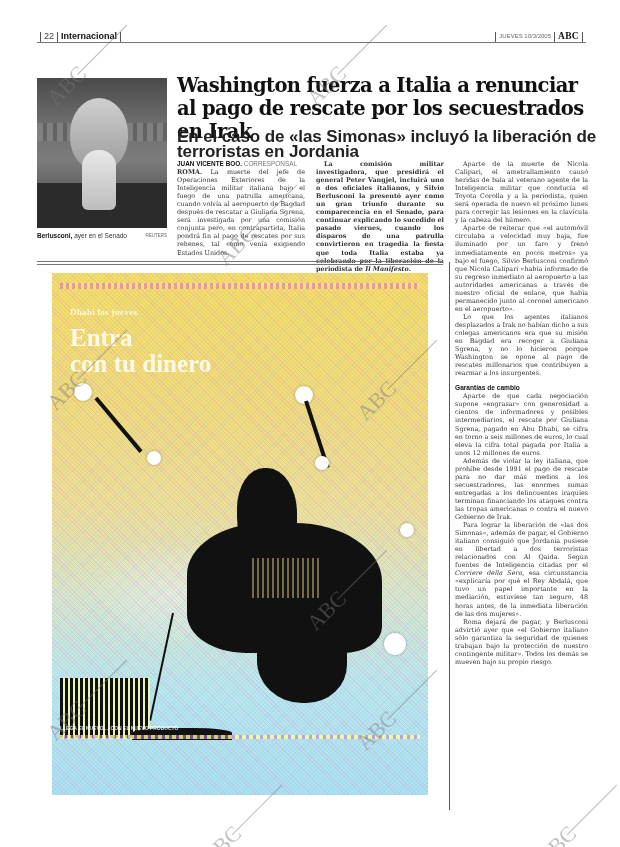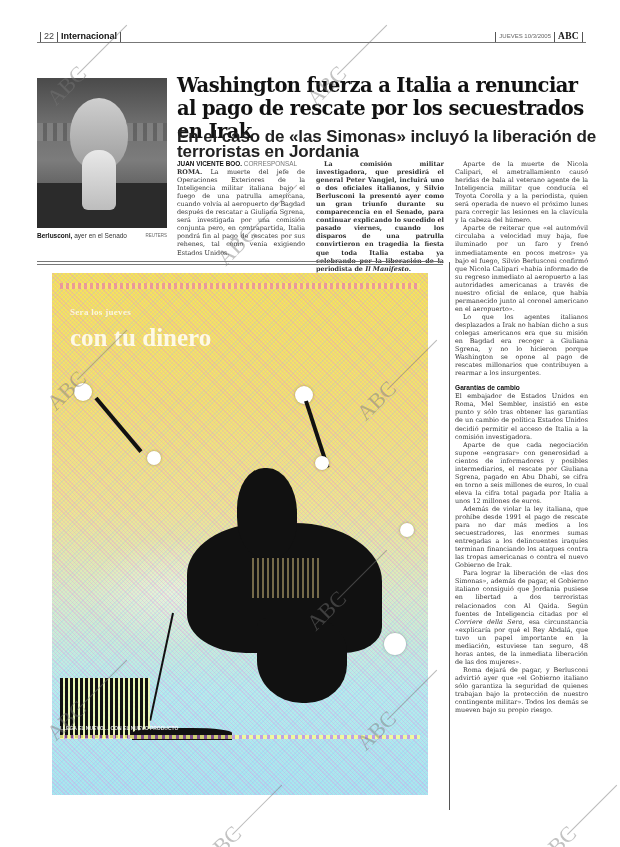--- a/index.html
+++ b/index.html
@@ -112,34 +112,34 @@
 
 <div class="col col2">
   <p><span>La comisión militar investigadora, que presidirá el general Peter Vangjel, incluirá uno o dos oficiales italianos, y Silvio Berlusconi la presentó ayer como un gran triunfo durante su comparecencia en el Senado, para continuar explicando lo sucedido el pasado viernes, cuando los disparos de una patrulla convirtieron en tragedia la fiesta que toda Italia estaba ya celebrando por la liberación de la periodista de </span><i>Il Manifesto</i>.</p>
 </div>
 
 <div class="col col3">
   <p>Aparte de la muerte de Nicola Calipari, el ametrallamiento causó heridas de bala al veterano agente de la Inteligencia militar que conducía el Toyota Corolla y a la periodista, quien será operada de nuevo el próximo lunes para corregir las lesiones en la clavícula y la cabeza del húmero.</p>
   <p>Aparte de reiterar que «el automóvil circulaba a velocidad muy baja, fue iluminado por un faro y frenó inmediatamente en pocos metros» ya bajo el fuego, Silvio Berlusconi confirmó que Nicola Calipari «había informado de su regreso inmediato al aeropuerto a las autoridades americanas a través de nuestro oficial de enlace, que había permanecido junto al coronel americano en el aeropuerto».</p>
   <p>Lo que los agentes italianos desplazados a Irak no habían dicho a sus colegas americanos era que su misión en Bagdad era recoger a Giuliana Sgrena, y no lo hicieron porque Washington se opone al pago de rescates millonarios que contribuyen a rearmar a los insurgentes.</p>
   <div class="subtitle">Garantías de cambio</div>
-  <p class="noindent">El embajador de Estados Unidos en Roma, Mel Sembler, insistió en este punto y sólo tras obtener las garantías de un cambio de política Estados Unidos decidió permitir el acceso de Italia a la comisión investigadora.</p>
   <p>Aparte de que cada negociación supone «engrasar» con generosidad a cientos de informadores y posibles intermediarios, el rescate por Giuliana Sgrena, pagado en Abu Dhabi, se cifra en torno a seis millones de euros, lo cual eleva la cifra total pagada por Italia a unos 12 millones de euros.</p>
   <p>Además de violar la ley italiana, que prohíbe desde 1991 el pago de rescate para no dar más medios a los secuestradores, las enormes sumas entregadas a los delincuentes iraquíes terminan financiando los ataques contra las tropas americanas o contra el nuevo Gobierno de Irak.</p>
   <p><span>Para lograr la liberación de «las dos Simonas», además de pagar, el Gobierno italiano consiguió que Jordania pusiese en libertad a dos terroristas relacionados con Al Qaida. Según fuentes de Inteligencia citadas por el </span><i>Corriere della Sera</i><span>, esa circunstancia «explicaría por qué el Rey Abdalá, que tuvo un papel importante en la mediación, estuviese tan seguro, 48 horas antes, de la inmediata liberación de las dos mujeres».</span></p>
   <p>Roma dejará de pagar, y Berlusconi advirtió ayer que «el Gobierno italiano sólo garantiza la seguridad de quienes trabajan bajo la protección de nuestro contingente militar». Todos los demás se mueven bajo su propio riesgo.</p>
 </div>
 
 <div class="double-rule"></div>
 <div class="vrule"></div>
 
 <div class="ad">
   <div class="ad-topline"></div>
-  <div class="ad-kicker">Sera los jueves</div>
+  <div class="ad-kicker">Dhabi los jueves</div>
   <div class="ad-title">
+    <div>Entra</div>
     <div>con tu dinero</div>
   </div>
   <div class="ad-light" style="left:22px;top:110px;"></div>
   <div class="ad-rod" style="left:42px;top:125px;height:70px;transform:rotate(-40deg);"></div>
   <div class="ad-light" style="left:95px;top:178px;width:14px;height:14px;"></div>
   <div class="ad-light" style="left:243px;top:113px;"></div>
   <div class="ad-rod" style="left:252px;top:128px;height:70px;transform:rotate(-18deg);"></div>
   <div class="ad-light" style="left:263px;top:183px;width:14px;height:14px;"></div>
   <div class="ad-light" style="left:348px;top:250px;width:14px;height:14px;"></div>
   <div class="ad-light" style="left:332px;top:360px;width:22px;height:22px;"></div>

